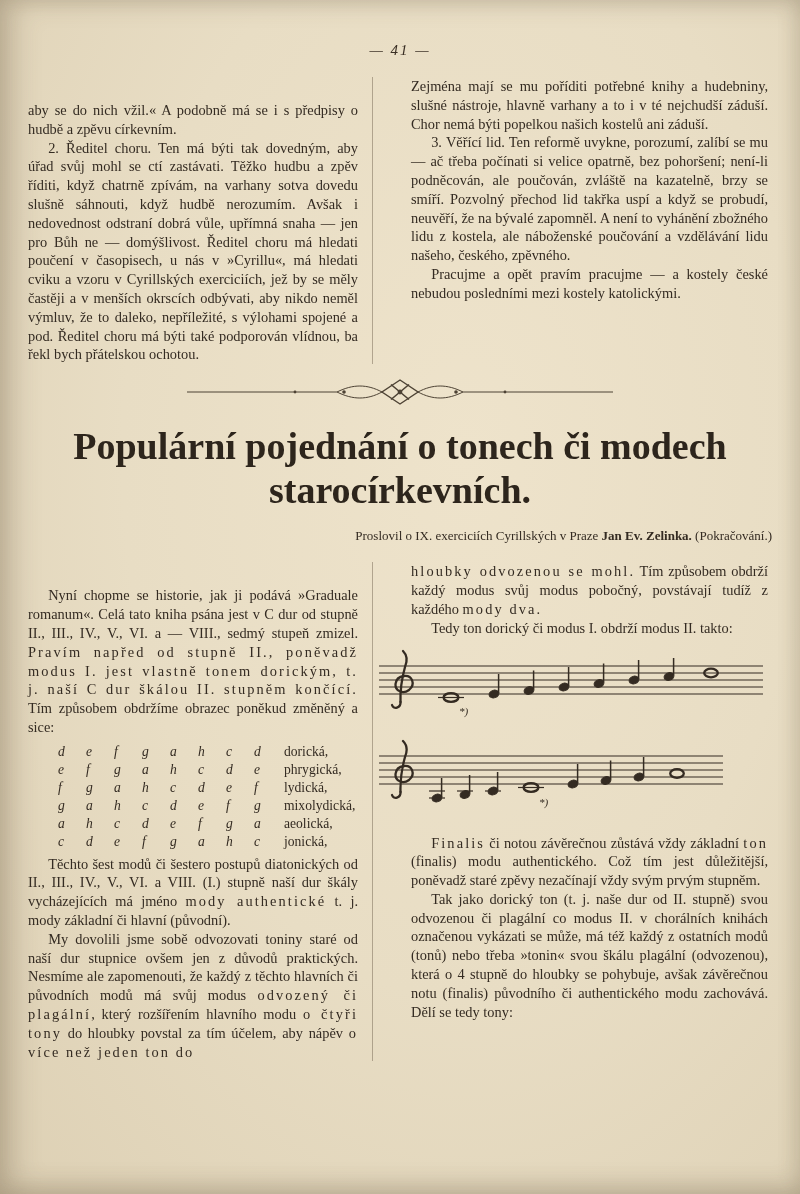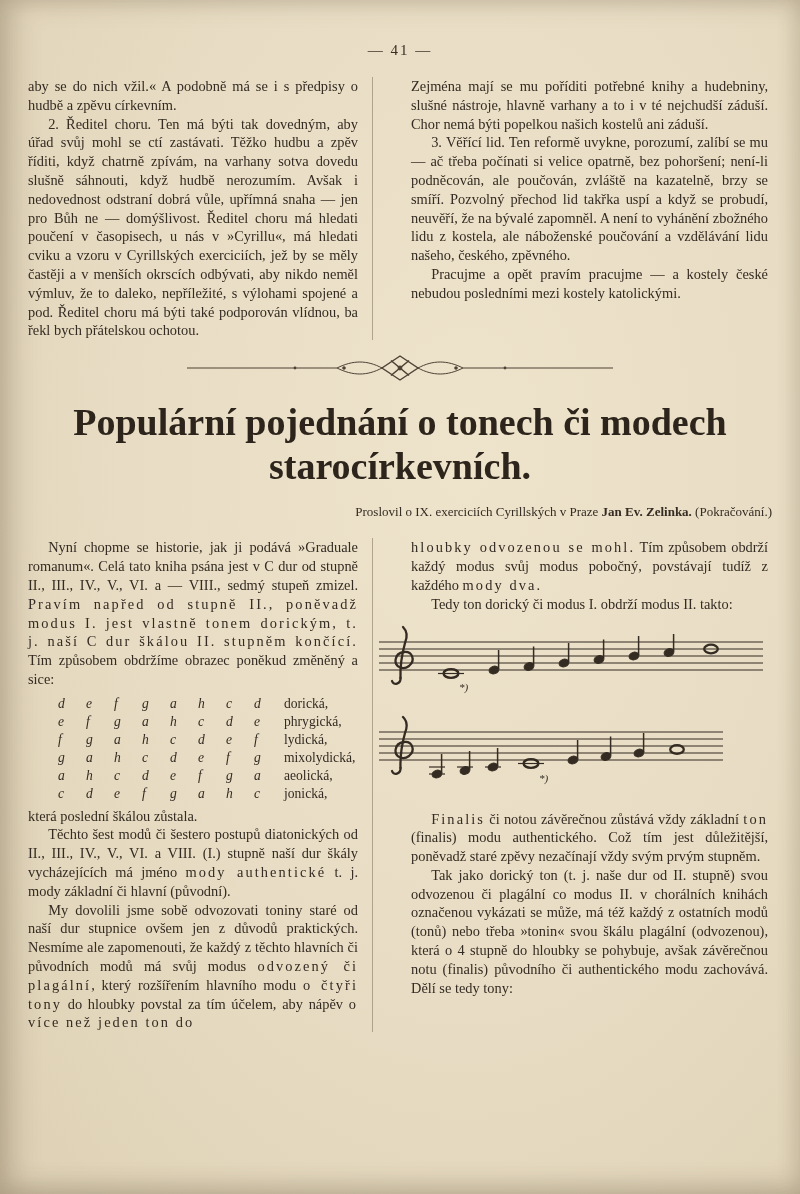--- a/index.html
+++ b/index.html
@@ -12,24 +12,24 @@
     overflow:hidden;
     background:
       radial-gradient(ellipse at 58% 38%, #eee3cb 0%, #e8ddc4 52%, #ddd0b4 100%);
     box-shadow: inset 14px 0 28px rgba(90,75,50,.22), inset -6px 0 18px rgba(90,75,50,.10),
                 inset 0 -10px 24px rgba(90,75,50,.12);
     color:#342b22;
     font-family:"Liberation Serif","DejaVu Serif",serif;
   }
   .page-number {
     text-align:center; font-size:15px; letter-spacing:2px;
-    margin-bottom:18px; color:#3a2f24;
+    margin-bottom:18px; color:#3a2f24;font-style:italic;
   }
   .cols { display:flex; align-items:stretch; }
-  .col-l { width:344px; box-sizing:border-box; padding-right:14px; }
+  .col-l { width:344px; box-sizing:border-box; padding-right:14px;margin-top:24px; }
   .col-r { width:400px; box-sizing:border-box; border-left:1px solid #75685380; padding-left:38px; padding-right:4px; }
   .body-text p {
     margin:0; text-align:justify;
     font-size:14.4px; line-height:18.8px;
     text-indent:1.4em;
   }
   .body-text p.no-indent { text-indent:0; }
   .seg-spaced { letter-spacing:2.1px; }
   .seg-bold { font-weight:bold; }
   .ornament-wrap { text-align:center; margin:14px 0 2px 0; }
@@ -158,21 +158,20 @@
             <span class="note">d</span>
             <span class="note">e</span>
             <span class="note">f</span>
             <span class="note">g</span>
             <span class="note">a</span>
             <span class="note">h</span>
             <span class="note">c</span>
             <span class="mode-name">jonická,</span>
           </div>
         </div>
-      <p class="no-indent">která poslední škálou zůstala.</p>
       <p><span>Těchto šest modů či šestero postupů diatonických od II., III., IV., V., VI. a VIII. (I.) stupně naší dur škály vycházejících má jméno </span><span class="seg-spaced">mody authentické</span><span> t. j. mody základní či hlavní (původní).</span></p>
       <p><span>My dovolili jsme sobě odvozovati toniny staré od naší dur stupnice ovšem jen z důvodů praktických. Nesmíme ale zapomenouti, že každý z těchto hlavních či původních modů má svůj modus </span><span class="seg-spaced">odvozený či plagální</span><span>, který rozšířením hlavního modu </span><span class="seg-spaced">o čtyři tony</span><span> do hloubky povstal za tím účelem, aby nápěv </span><span class="seg-spaced">o více než jeden ton do</span></p>
     </div>
 
     <div class="col-r">
       <p class="no-indent"><span class="seg-spaced">hloubky odvozenou se mohl.</span><span> Tím způsobem obdrží každý modus svůj modus pobočný, povstávají tudíž z každého </span><span class="seg-spaced">mody dva</span><span>.</span></p>
       <p>Tedy ton dorický či modus I. obdrží modus II. takto:</p>
 
       <div class="music-figure">
         <svg width="384" height="78" viewBox="0 0 384 78">

